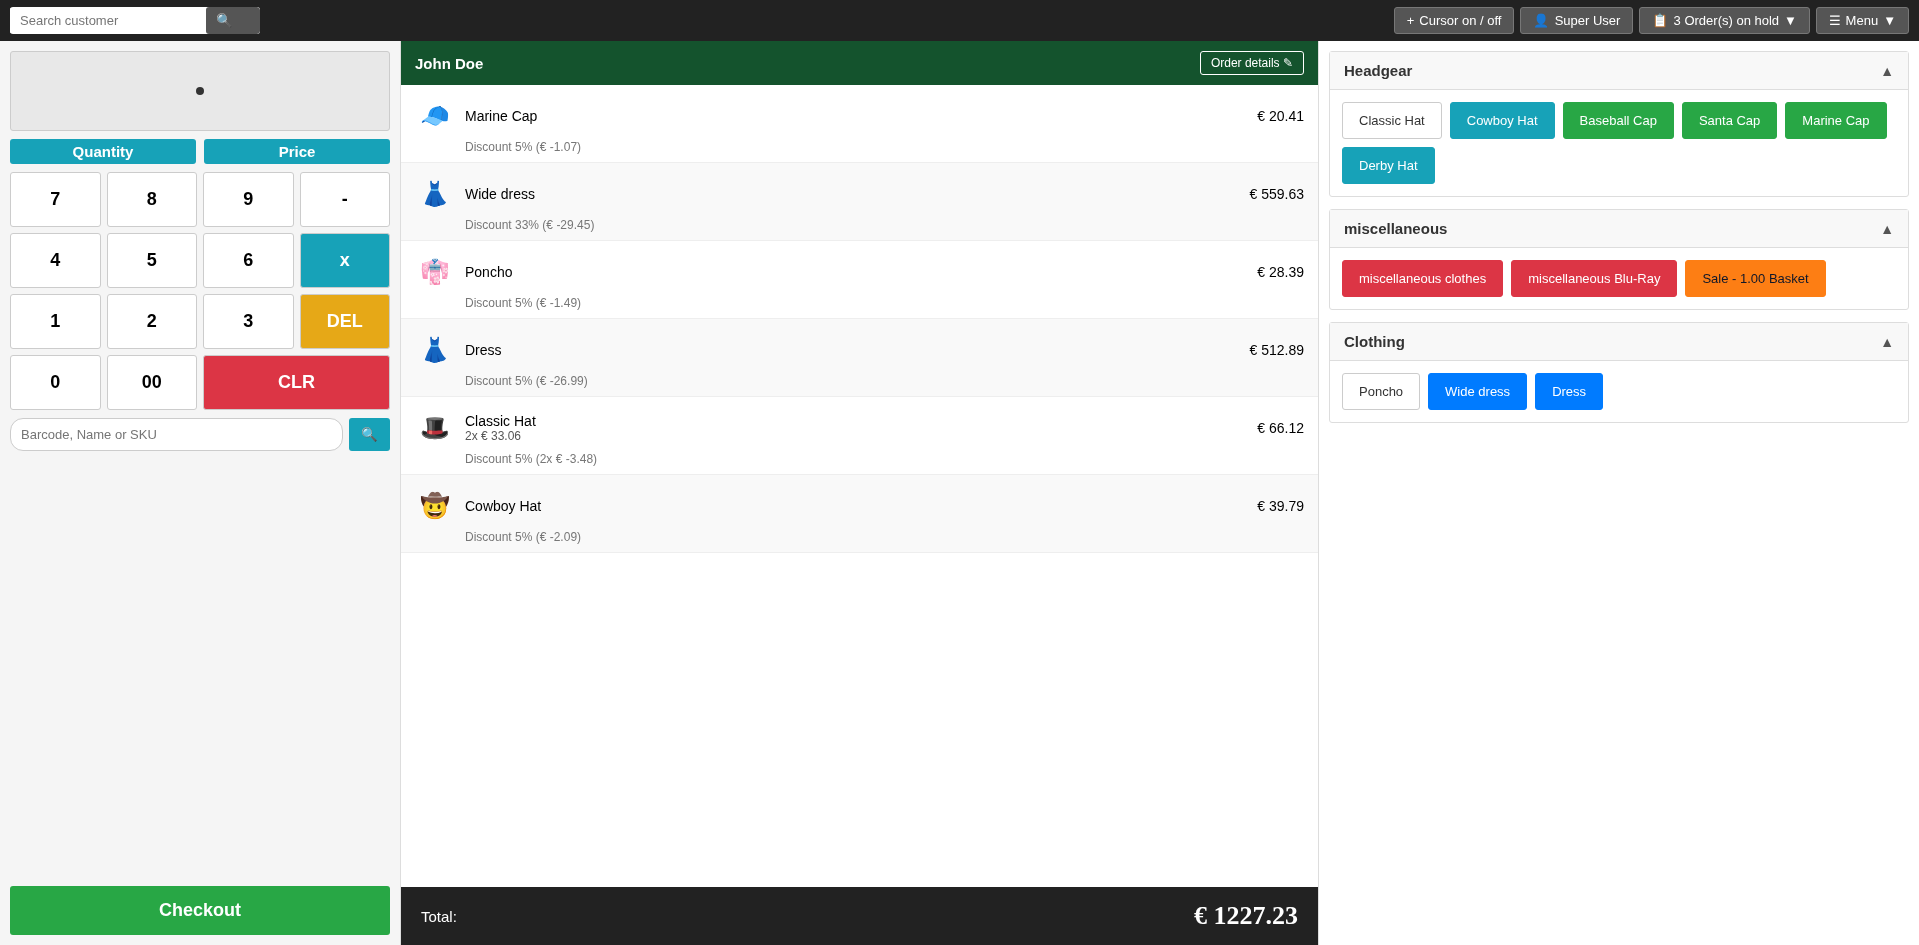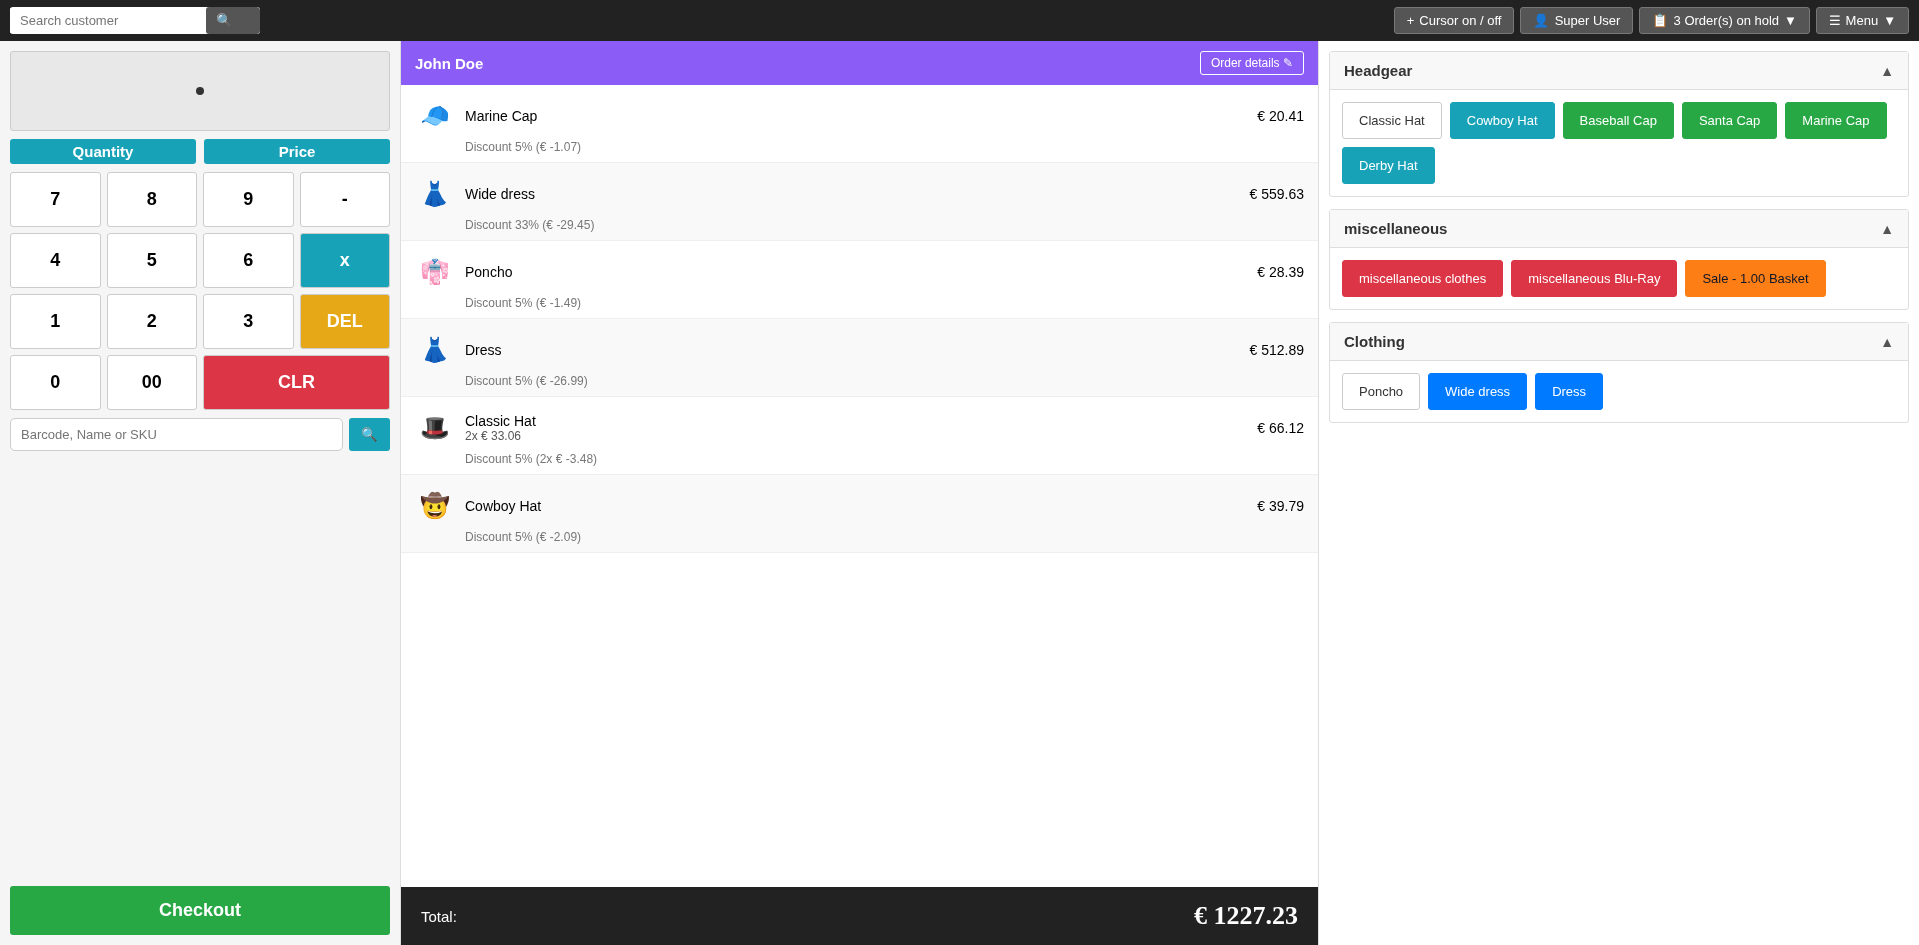--- a/index.html
+++ b/index.html
@@ -124,21 +124,21 @@
     .num-btn.del-btn { background: #e6a817; color: #fff; }
     .num-btn.clr-btn { background: #dc3545; color: #fff; }
     .barcode-row {
       display: flex;
       gap: 6px;
     }
     .barcode-input {
       flex: 1;
       padding: 8px 10px;
       border: 1px solid #ccc;
-      border-radius: 5px;
+      border-radius: 13px;
       font-size: 13px;
       outline: none;
     }
     .barcode-search-btn {
       background: #17a2b8;
       border: none;
       color: #fff;
       padding: 8px 12px;
       border-radius: 3px;
       cursor: pointer;
@@ -158,21 +158,21 @@
     
     .center-panel {
       flex: 1;
       display: flex;
       flex-direction: column;
       background: #fff;
       border-left: 1px solid #ddd;
       border-right: 1px solid #ddd;
     }
     .order-header {
-      background: #8b5cf6;
+      background: #14532d;
       color: #fff;
       padding: 10px 14px;
       display: flex;
       align-items: center;
       justify-content: space-between;
     }
     .customer-name {
       font-size: 15px;
       font-weight: bold;
     }

